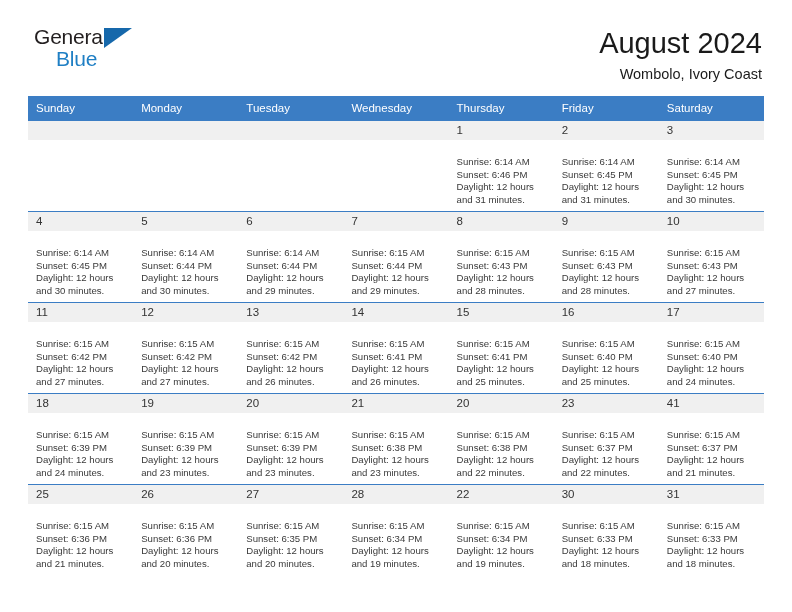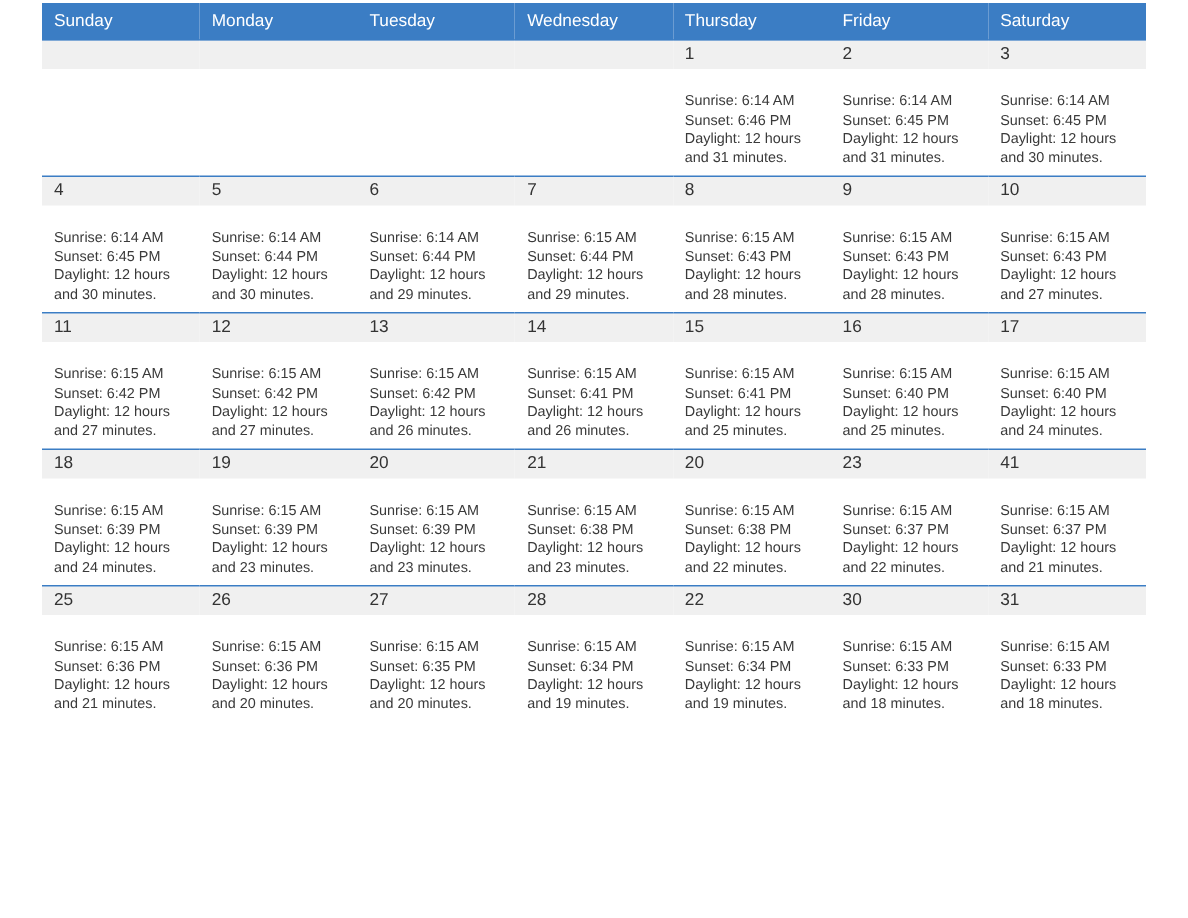--- a/index.html
+++ b/index.html
@@ -71,21 +71,21 @@
     color: #1a1a1a;
     line-height: 22px;
     margin-top: 3px;
   }
 
   
   .calendar {
     width: 736px;
     border-collapse: collapse;
     table-layout: fixed;
-    margin-top: 2px;
+    margin-top: 20px;
   }
   .calendar th {
     background: #3b7dc4;
     color: #ffffff;
     font-size: 11.5px;
     font-weight: normal;
     text-align: left;
     padding: 6px 0 6px 8px;
     height: 22px;
   }
@@ -114,20 +114,31 @@
     color: #3a3a3a;
     line-height: 12.6px;
   }
   .info div { white-space: nowrap; }
 </style>
 </head>
 <body>
 
 <div class="page">
 
+  <div class="topbar">
+    <div class="logo">
+      <span class="logo-general">General</span>
+      <span class="logo-tri"></span>
+      <span class="logo-blue">Blue</span>
+    </div>
+    <div class="titles">
+      <div class="cal-title">August 2024</div>
+      <div class="cal-sub">Wombolo, Ivory Coast</div>
+    </div>
+  </div>
 
   <table class="calendar">
     <thead>
       <tr>
         <th>Sunday</th>
         <th>Monday</th>
         <th>Tuesday</th>
         <th>Wednesday</th>
         <th>Thursday</th>
         <th>Friday</th>

